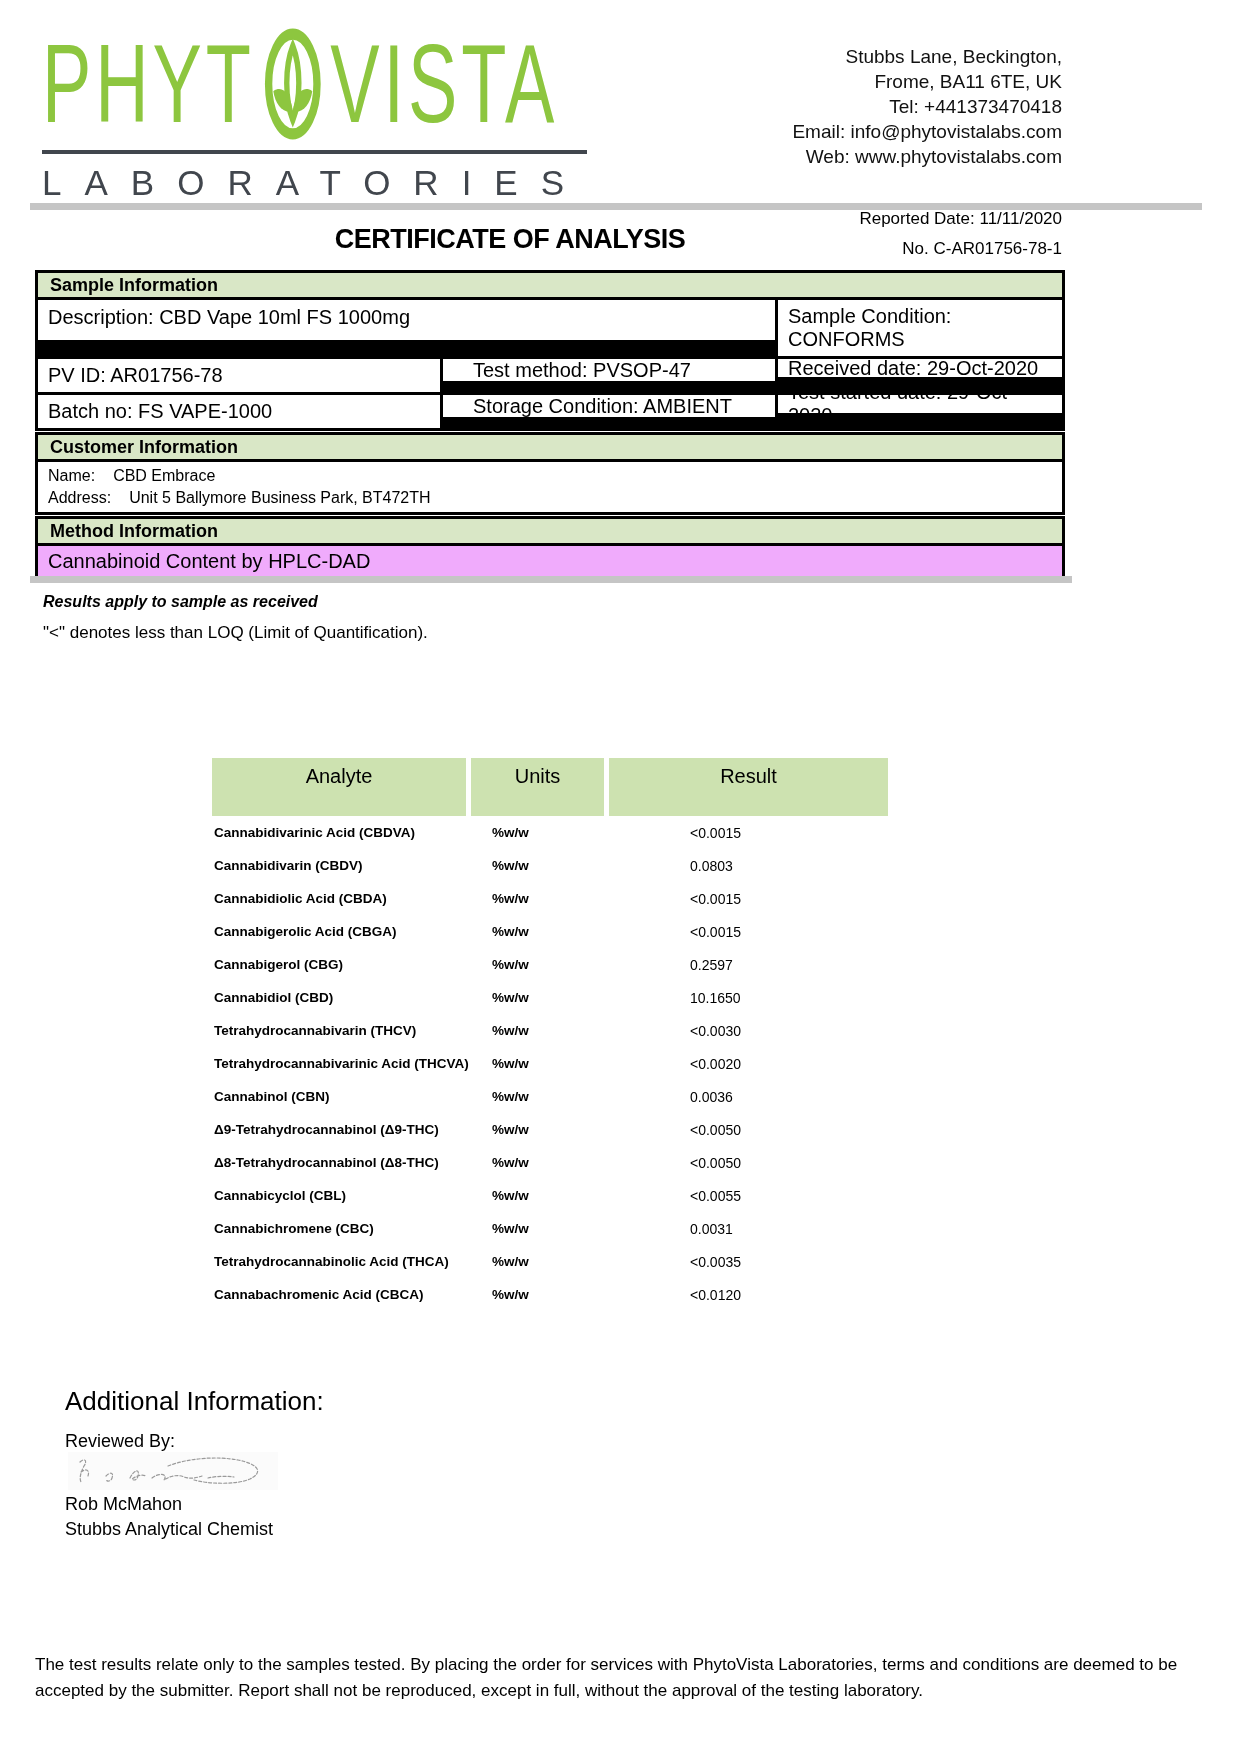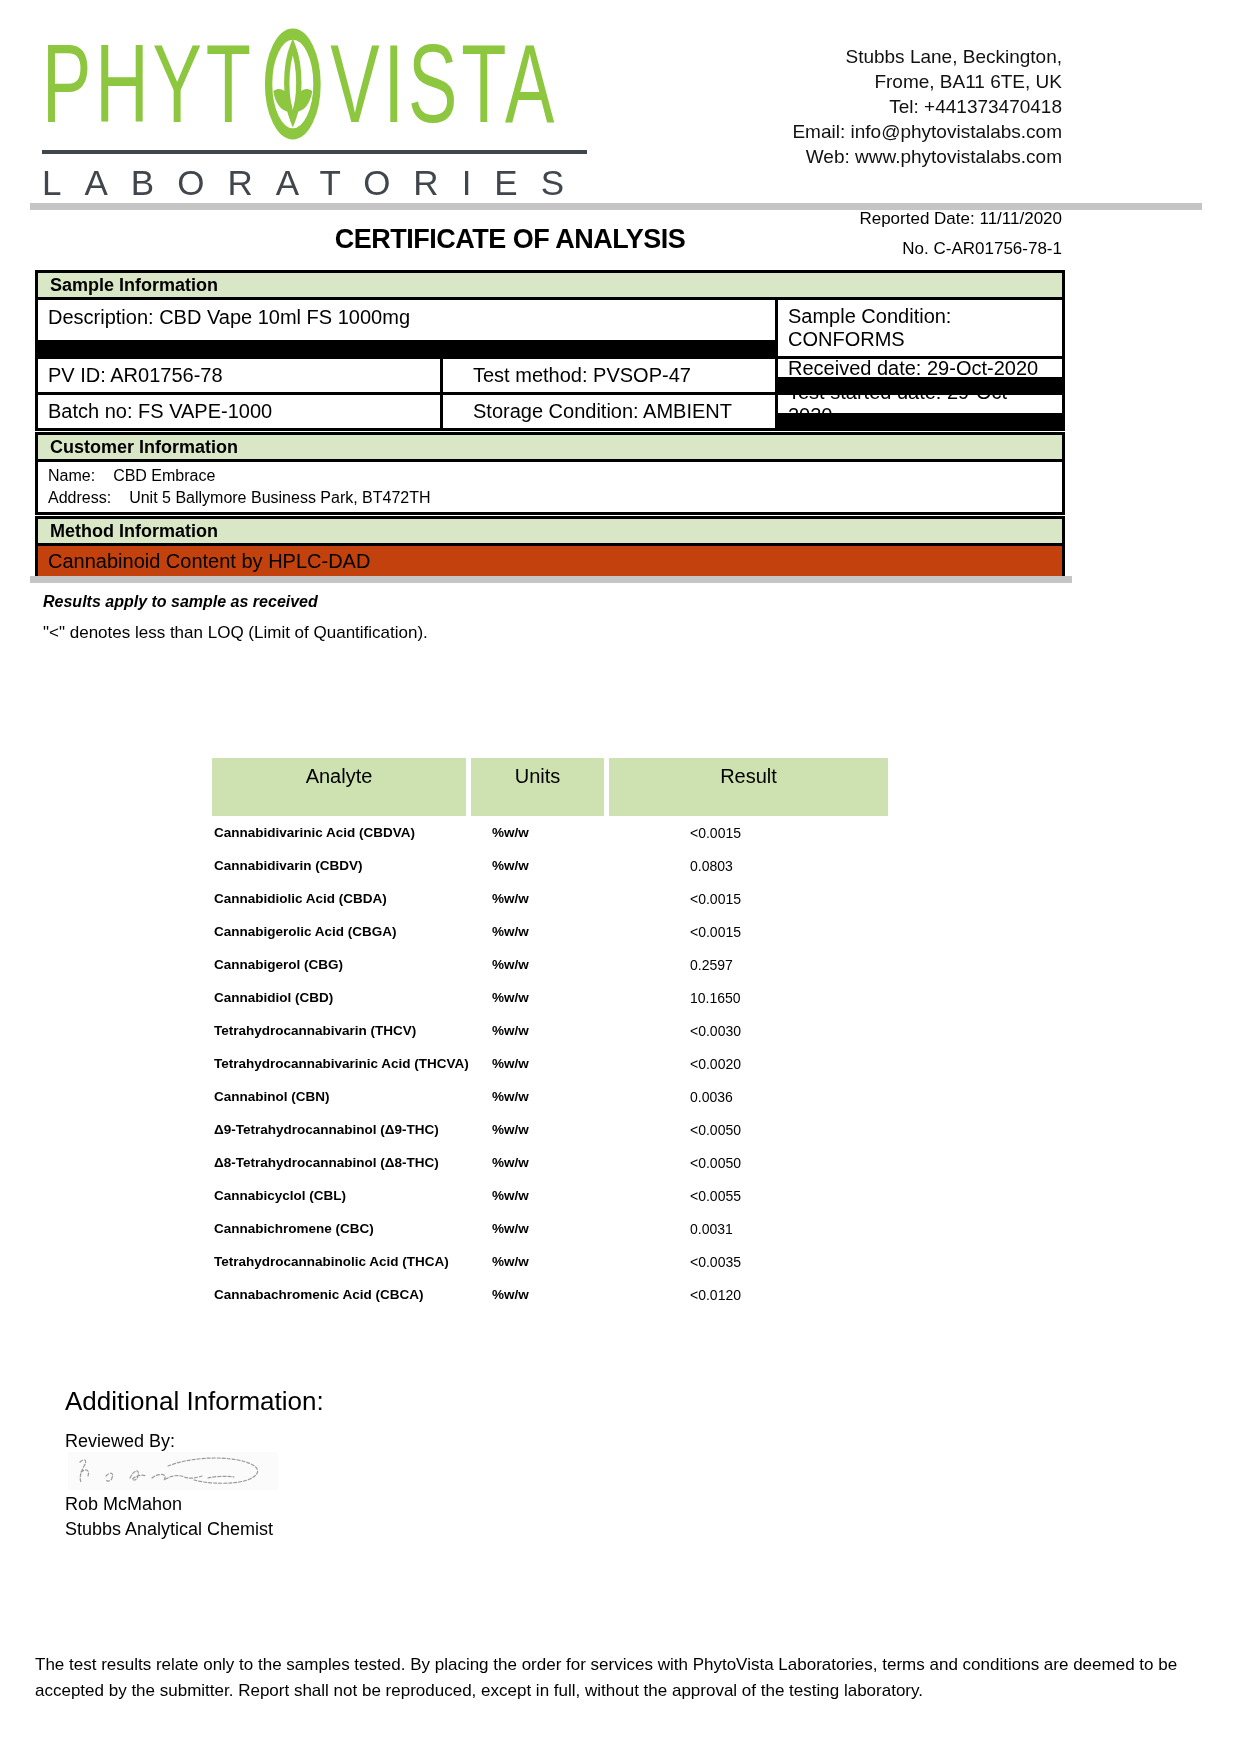--- a/index.html
+++ b/index.html
@@ -42,28 +42,28 @@
   .sec-sample{top:270px;}
   .sec-customer{top:432px;}
   .sec-method{top:516px;text-align:center;}
   .sec-bar{background:var(--section-green);height:24px;display:flex;align-items:center;
     padding-left:12px;font-weight:bold;font-size:18px;}
   .irow{display:flex;gap:3px;}
   .icell{background:#fff;font-size:20px;padding:0 10px;display:flex;align-items:center;}
   .cell-desc{flex:0 0 737px;height:40px;align-items:flex-start;padding-top:6px;}
   .cell-cond{flex:1;height:56px;}
   .c1{flex:0 0 402px;height:33px;}
-  .c2{flex:0 0 332px;height:33px;padding-left:30px;}
+  .c2{flex:0 0 332px;height:22px;padding-left:30px;}
   .c3{flex:1;height:18px;}
   .cust-box{background:#fff;height:50px;padding:5px 10px;font-size:16px;
     display:flex;flex-direction:column;justify-content:space-between;}
   .cust-line{display:flex;}
   .cust-line .lbl{flex:0 0 auto;}
   .cust-line .val{margin-left:18px;}
-  .method-box{background:#c2410c;height:30px;padding:0 10px;font-size:20px;
+  .method-box{background:#f0abfc;height:30px;padding:0 10px;font-size:20px;
     display:flex;align-items:center;}
 
   
   .note1{position:absolute;left:43px;top:593px;font-size:16px;font-weight:bold;font-style:italic;}
   .note2{position:absolute;left:43px;top:623px;font-size:17px;}
 
   
   .results{position:absolute;left:212px;top:758px;width:676px;}
   .r-head{display:flex;gap:5px;}
   .r-head .hcell{background:var(--table-header-green);height:58px;padding-top:7px;

